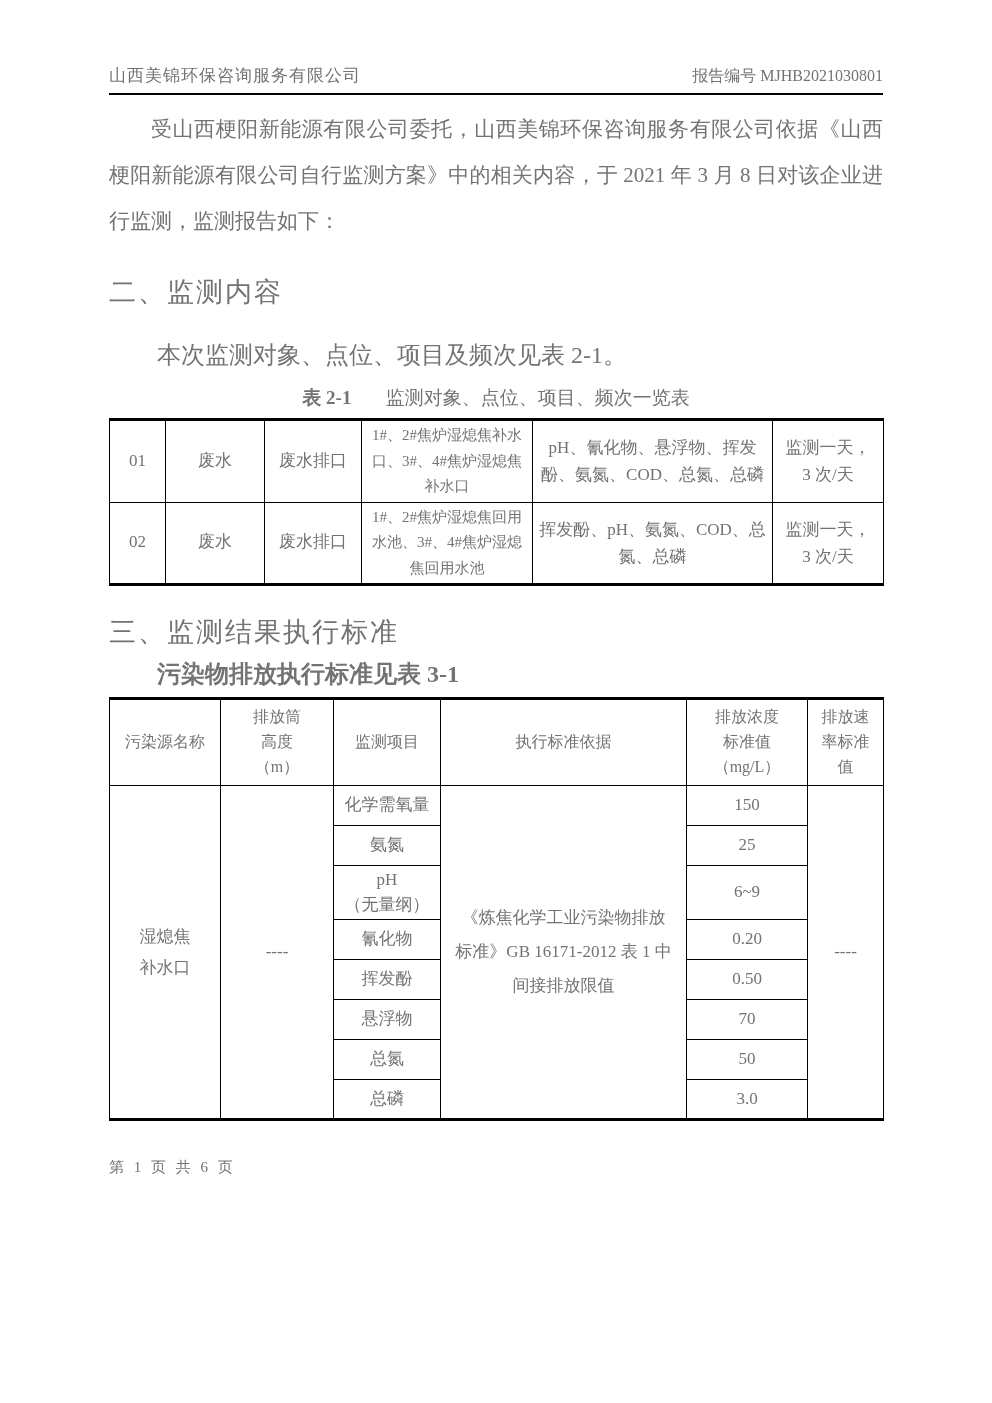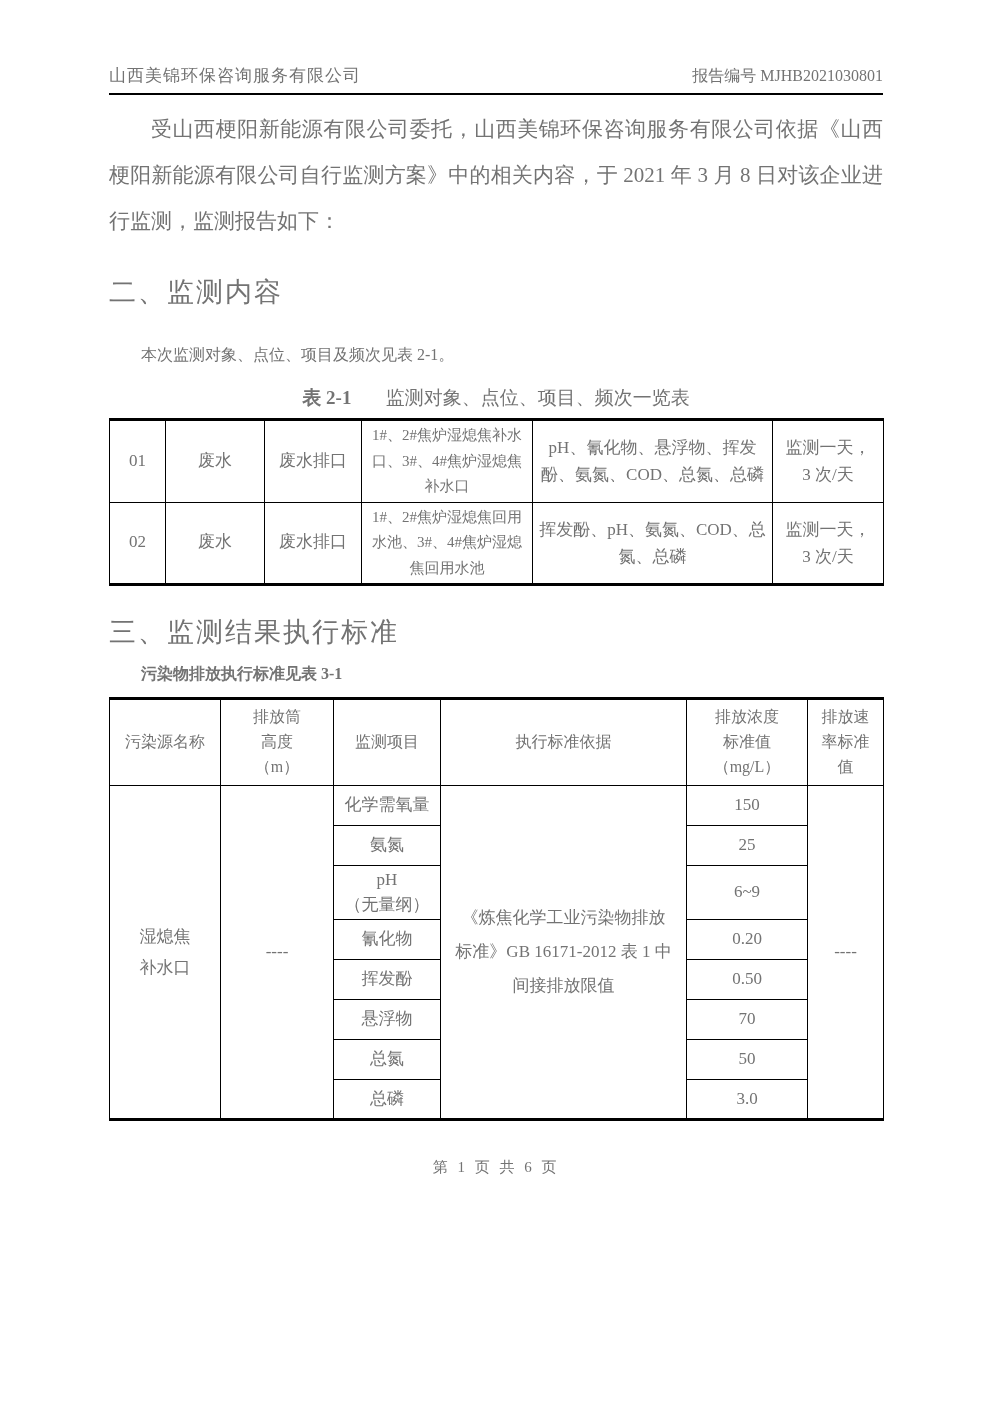--- a/index.html
+++ b/index.html
@@ -51,21 +51,21 @@
   .section-title.t2 { margin-top: 31px; }
   .section-title.t3 { margin-top: 29px; }
   .body-para {
     font-size: 21px;
     line-height: 46px;
     text-align: justify;
     text-indent: 2em;
     margin: 11px 0 0 0;
   }
   .intro-para {
-    font-size: 16px;
+    font-size: 24px;
     line-height: 30px;
     text-indent: 2em;
     margin: 31px 0 0 0;
   }
   .intro-para.i3 { margin-top: 10px; font-weight: bold; }
 
   
   .table-caption {
     text-align: center;
     font-size: 19px;
@@ -111,21 +111,20 @@
 
   
   .t31 tr.hdr    { height: 87px; }
   .t31 tr.row    { height: 40px; }
   .t31 tr.row-ph { height: 43px; }
   .t31 td.src    { line-height: 1.85; }
   .t31 td.basis  { line-height: 2.0; }
 
   
   .page-footer {
-    text-align: center;
     font-size: 15px;
     margin-top: 37px;
     letter-spacing: 3px;
   }
 </style>
 </head>
 <body>
 
 <div class="page">
   <div class="content">

